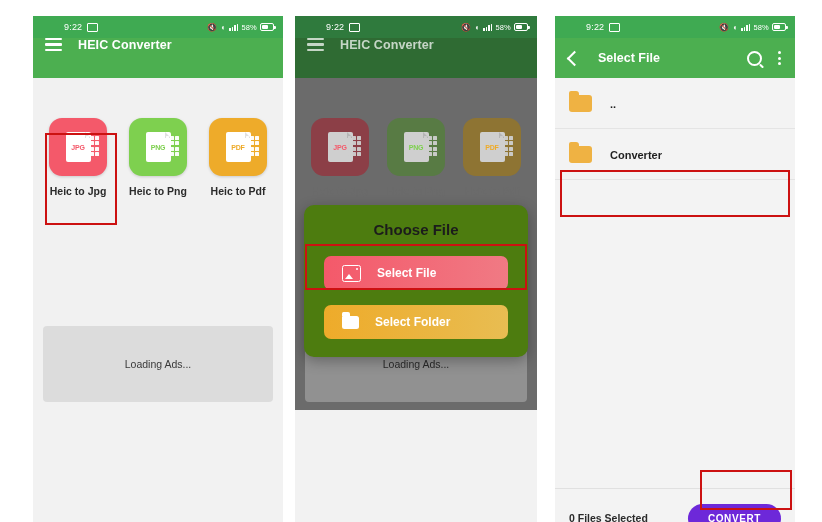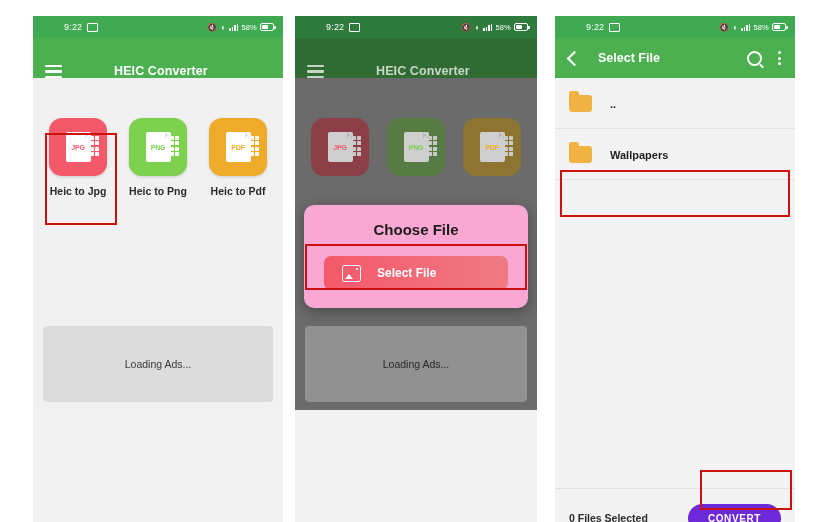--- a/index.html
+++ b/index.html
@@ -83,25 +83,24 @@
     background: #fff;
     border-radius: 0 1px 1px 0;
   }
   .batt i { display: block; height: 100%; width: 58%; background: #fff; border-radius: 1px; }
 
   
   .appbar {
     height: 40px;
     background: #4caf50;
     display: flex;
-    align-items: flex-end;
+    align-items: flex-start;
     padding: 0 12px;
     box-sizing: border-box;
     color: #ffffff;
-    gap: 36px;
   }
   .hamburger { width: 17px; display: flex; flex-direction: column; gap: 3.2px; cursor: pointer; }
   .hamburger span { display: block; height: 2.2px; background: #fff; border-radius: 1px; }
   .appbar-title {
     margin-left: 16px;
     font-size: 12.5px;
     font-weight: bold;
     letter-spacing: .1px;
   }
 
@@ -203,21 +202,21 @@
   #phone2 .doc { background: #cfcfcf; }
   #phone2 .deco i { background: #cfcfcf; }
   #phone2 .card-label { color: #6b6b6b; }
   #phone2 .ad-box { background: #919191; }
   #phone2 .ad-text { color: #2a2a2a; }
 
   .dialog {
     position: absolute;
     left: 9px; right: 9px;
     top: 189px;
-    background: #f9a8d4;
+    background: #4d7c0f;
     border-radius: 10px;
     padding: 16px 14px 18px 14px;
     box-sizing: border-box;
     box-shadow: 0 4px 14px rgba(0,0,0,.3);
     z-index: 5;
   }
   .dialog-title {
     text-align: center;
     font-size: 15px;
     font-weight: bold;
@@ -636,20 +635,24 @@
         <span class="ad-text">Loading Ads...</span>
       </div>
     </div>
 
     <div class="dialog">
       <div class="dialog-title">Choose File</div>
       <div class="dlg-btn file">
         <span class="dlg-icon img"></span>
         <span>Select File</span>
       </div>
+      <div class="dlg-btn folder">
+        <span class="dlg-icon fold"></span>
+        <span>Select Folder</span>
+      </div>
     </div>
   </div>
 
   <div class="phone" id="phone3">
     <div class="statusbar">
       <span class="sb-time">9:22</span>
       <span class="sb-cast"></span>
       <span class="sb-spacer"></span>
       <span class="sb-icons">
         <span class="sb-glyph">🔇</span>
@@ -684,21 +687,21 @@
         <span class="frow-text">
           <span class="frow-name">..</span>
         </span>
       </div>
 
 
 
       <div class="frow">
         <span class="folder-ico"></span>
         <span class="frow-text">
-          <span class="frow-name">Wallpapers</span>
+          <span class="frow-name">Converter</span>
         </span>
       </div>
     </div>
 
     <div class="bottombar">
       <span class="sel-count">0  Files Selected</span>
       <span class="convert-btn">CONVERT</span>
     </div>
   </div>
 

